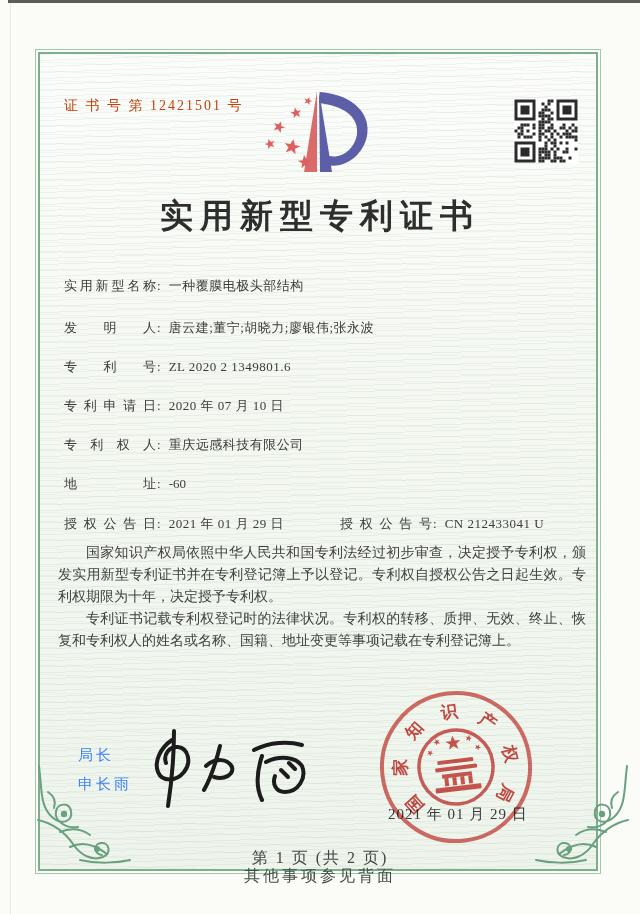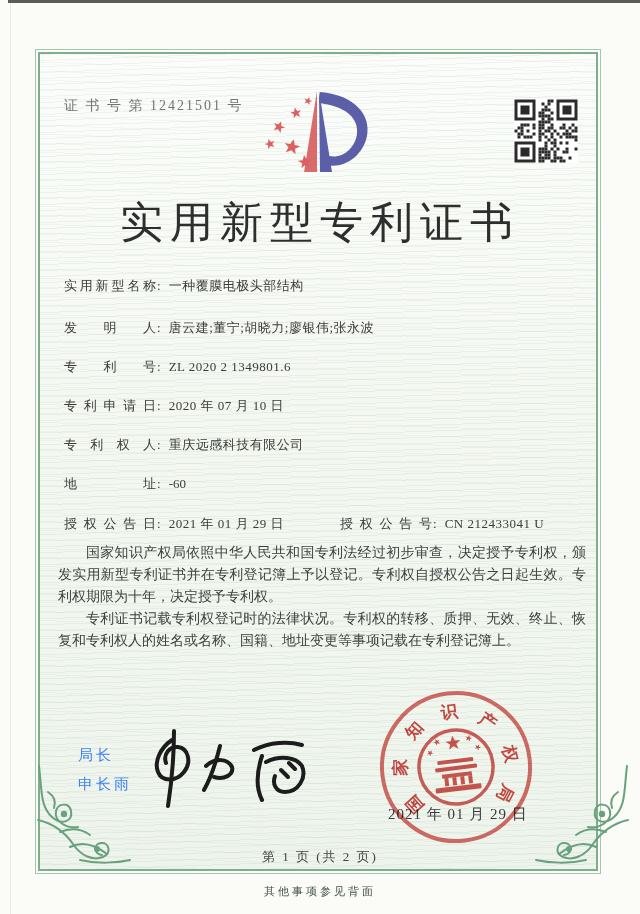--- a/index.html
+++ b/index.html
@@ -17,29 +17,29 @@
   .frame{
     position:absolute;left:38px;top:52px;width:560px;height:819px;
     border:2.5px solid #7fae8e;outline:1px solid #a3c7ad;outline-offset:2px;
     background:
       repeating-linear-gradient(178deg, rgba(140,180,150,.13) 0 1px, rgba(0,0,0,0) 1px 6px),
       repeating-linear-gradient(182deg, rgba(140,180,150,.09) 0 1px, rgba(0,0,0,0) 1px 9px),
       linear-gradient(180deg,#fcfdfb 0%,#f4f8f1 45%,#eef4ec 100%);
     box-sizing:border-box;
   }
 
-  .cert-number{position:absolute;left:64px;top:97px;font-size:14px;letter-spacing:2px;color:#737373;}
+  .cert-number{position:absolute;left:64px;top:97px;font-size:14px;letter-spacing:2px;color:#c2410c;}
 
   .logo{position:absolute;left:263px;top:86px;width:118px;height:94px;}
   .qr{position:absolute;left:514px;top:99px;width:64px;height:64px;background:#fff;}
   .qr svg{display:block;}
 
   .title{
     position:absolute;left:0;top:194px;width:100%;text-align:center;
-    font-size:43px;font-weight:400;letter-spacing:7px;color:#2e2e2e;
+    font-size:33px;font-weight:700;letter-spacing:7px;color:#2e2e2e;
   }
 
   .row{position:absolute;left:64px;right:66px;font-size:13px;color:#3b3b3b;line-height:20px;font-family:Liberation Serif, serif;}
   .r1{top:276px}.r2{top:318px}.r3{top:357px}.r4{top:396px}.r5{top:435px}.r6{top:474px}.r7{top:514px}
   .lbl{display:inline-block;width:92px;text-align:justify;text-align-last:justify;vertical-align:top;}
   .colon{margin:0 8px 0 1px;}
   .val{letter-spacing:.5px;}
   .addr-wrap{display:inline-block;vertical-align:top;max-width:400px;}
   .addr-wrap span{display:block;}
   .grant-right{position:absolute;left:276px;top:0;white-space:nowrap;}
@@ -61,22 +61,22 @@
     mix-blend-mode:multiply;
   }
   .seal-chars span{
     position:absolute;left:50%;top:50%;width:20px;height:20px;margin:-10px;
     display:flex;align-items:center;justify-content:center;
     font-size:17px;font-weight:700;color:rgba(198,52,48,.88);
   }
   .seal-emblem{position:absolute;left:50%;top:50%;width:82px;height:82px;margin:-41px;}
   .seal-date{position:absolute;left:388px;top:805px;font-size:15px;color:#3b3b3b;letter-spacing:1px;}
 
-  .page-indicator{position:absolute;left:0;top:848px;width:100%;text-align:center;font-size:13px;color:#444;letter-spacing:2px;}
-  .back-note{position:absolute;left:0;top:884px;width:100%;text-align:center;font-size:11px;color:#3f4f43;letter-spacing:3px;}
+  .page-indicator{position:absolute;left:0;top:848px;width:100%;text-align:center;font-size:16px;color:#444;letter-spacing:2px;}
+  .back-note{position:absolute;left:0;top:866px;width:100%;text-align:center;font-size:16px;color:#3f4f43;letter-spacing:3px;}
 
   .flourish{position:absolute;width:100px;height:112px;}
   .flourish-right{left:534px;top:762px;}
   .flourish-left{left:32px;top:762px;transform:scaleX(-1);}
 </style>
 </head>
 <body>
 
 <div class="scan-topline"></div>
 <div class="scan-leftline"></div>

